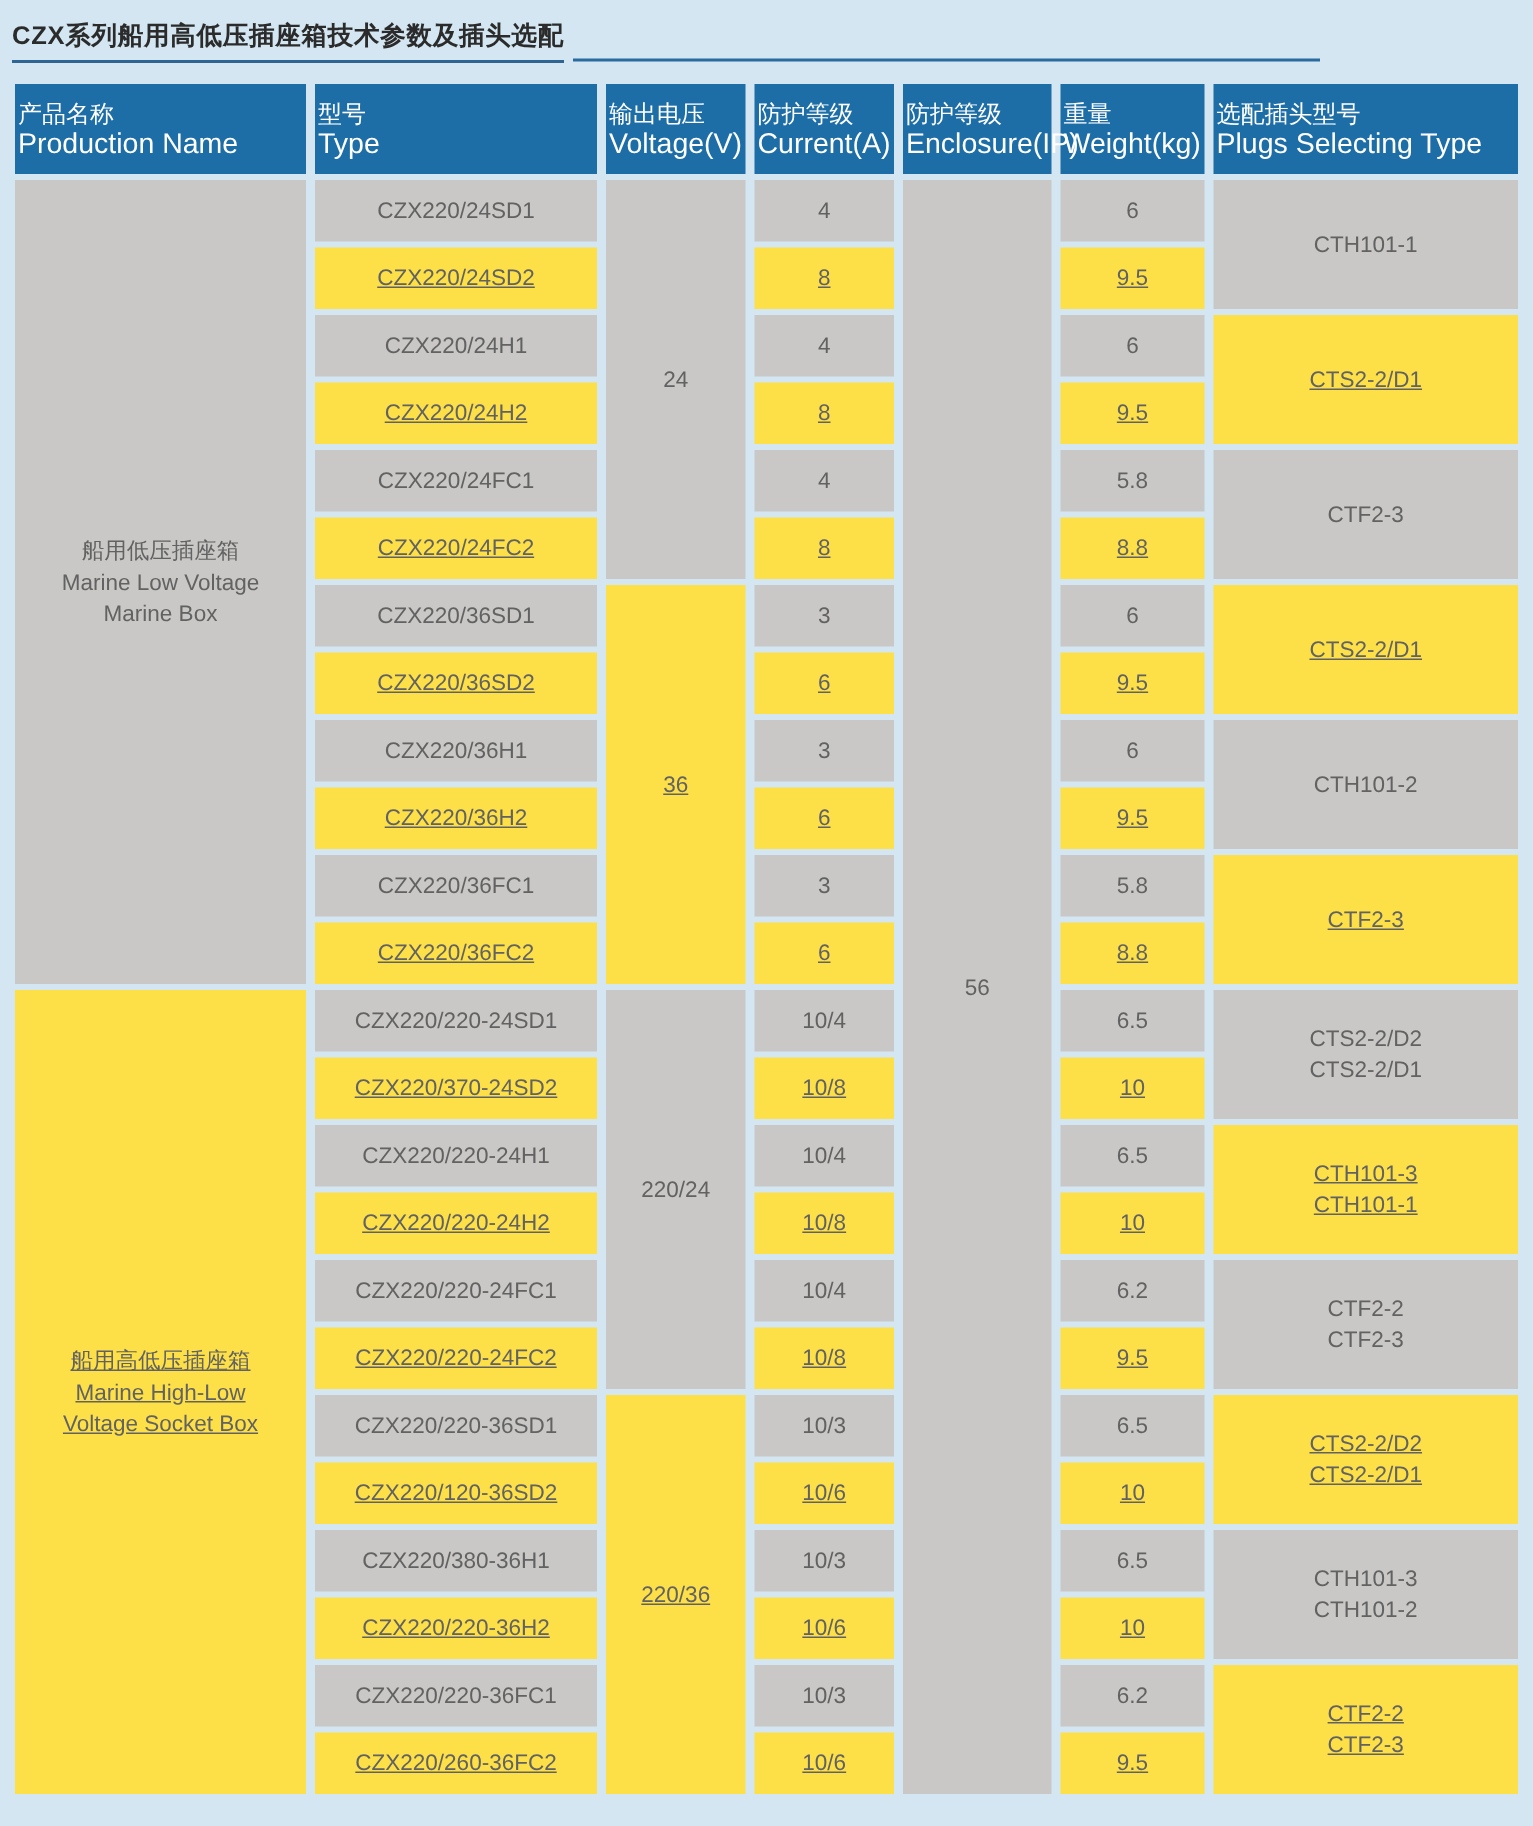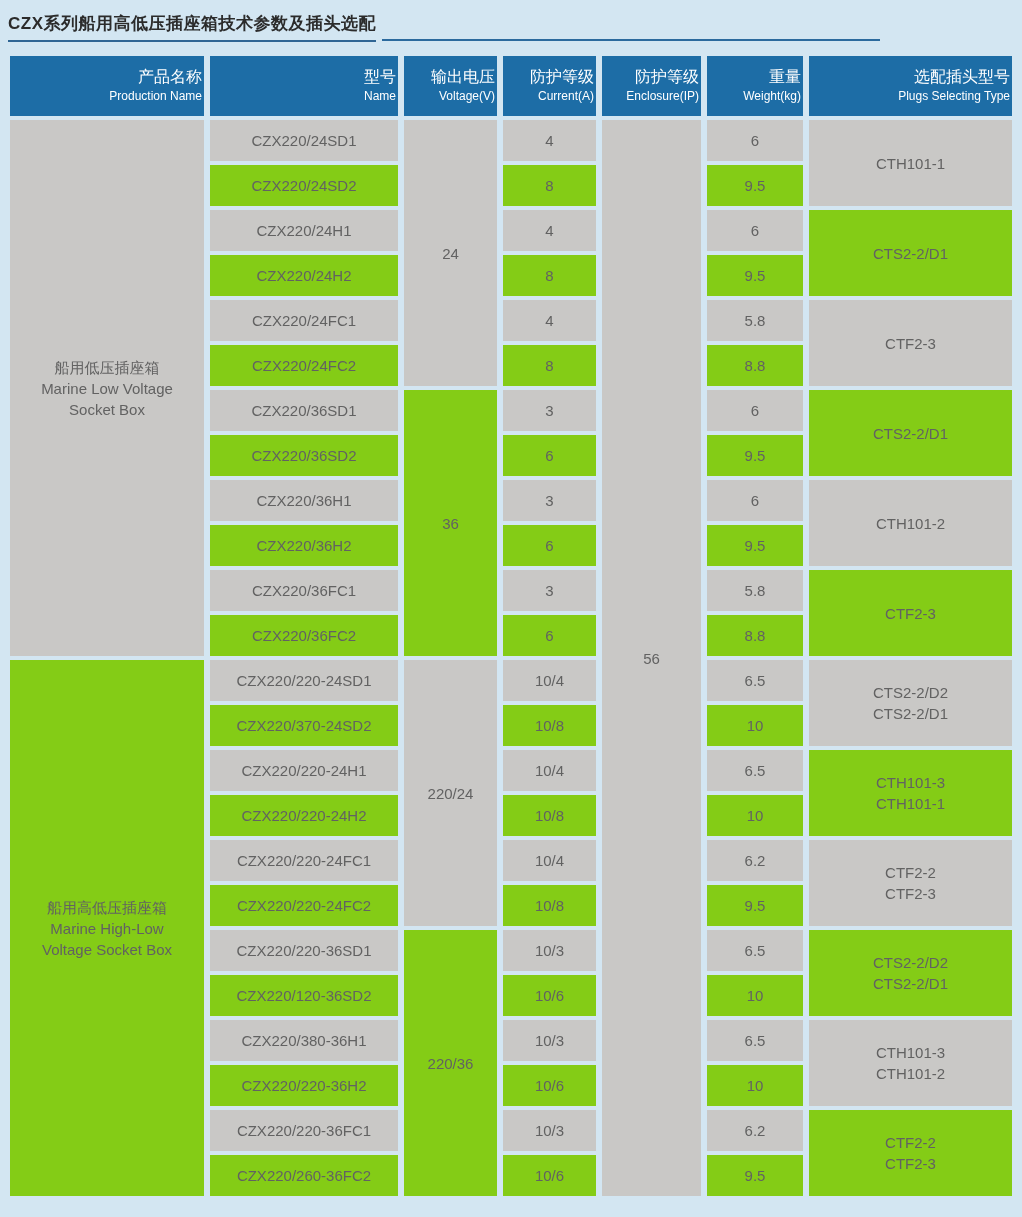--- a/index.html
+++ b/index.html
@@ -40,37 +40,37 @@
     border-spacing: 6px 4px;
     table-layout: fixed;
     width: 1014px;
     margin: 0 4px;
   }
   th.hcell {
     background: #1d6da6;
     color: #ffffff;
     height: 60px;
     font-weight: normal;
-    text-align: right;
+    text-align: left;
     vertical-align: middle;
     padding: 2px;
   }
   th.hcell .zh { font-size: 16px; line-height: 21px; }
-  th.hcell .en { font-size: 12px; line-height: 19px; }
+  th.hcell .en { font-size: 19px; line-height: 19px; }
   td.cell {
     height: 41px;
     text-align: center;
     vertical-align: middle;
     color: #626262;
     font-size: 15px;
     line-height: 21px;
     padding: 2px;
   }
   td.dark  { background: #c9c8c6; }
-  td.light { background: #84cc16; }
+  td.light { background: #fde047; text-decoration: underline; }
 </style>
 </head>
 <body>
 
 <div class="page">
 
   <div class="title-wrap">
     <h1 class="page-title">CZX系列船用高低压插座箱技术参数及插头选配</h1>
     <div class="title-rule"></div>
   </div>
@@ -86,21 +86,21 @@
       <col style="width:203px">
     </colgroup>
     <thead>
       <tr>
         <th class="hcell">
           <div class="zh">产品名称</div>
           <div class="en">Production Name</div>
         </th>
         <th class="hcell">
           <div class="zh">型号</div>
-          <div class="en">Name</div>
+          <div class="en">Type</div>
         </th>
         <th class="hcell">
           <div class="zh">输出电压</div>
           <div class="en">Voltage(V)</div>
         </th>
         <th class="hcell">
           <div class="zh">防护等级</div>
           <div class="en">Current(A)</div>
         </th>
         <th class="hcell">
@@ -115,21 +115,21 @@
           <div class="zh">选配插头型号</div>
           <div class="en">Plugs Selecting Type</div>
         </th>
       </tr>
     </thead>
     <tbody>
         <tr>
           <td class="cell dark" rowspan="12">
             <div>船用低压插座箱</div>
             <div>Marine Low Voltage</div>
-            <div>Socket Box</div>
+            <div>Marine Box</div>
           </td>
           <td class="cell dark">
             <div>CZX220/24SD1</div>
           </td>
           <td class="cell dark" rowspan="6">
             <div>24</div>
           </td>
           <td class="cell dark">
             <div>4</div>
           </td>

